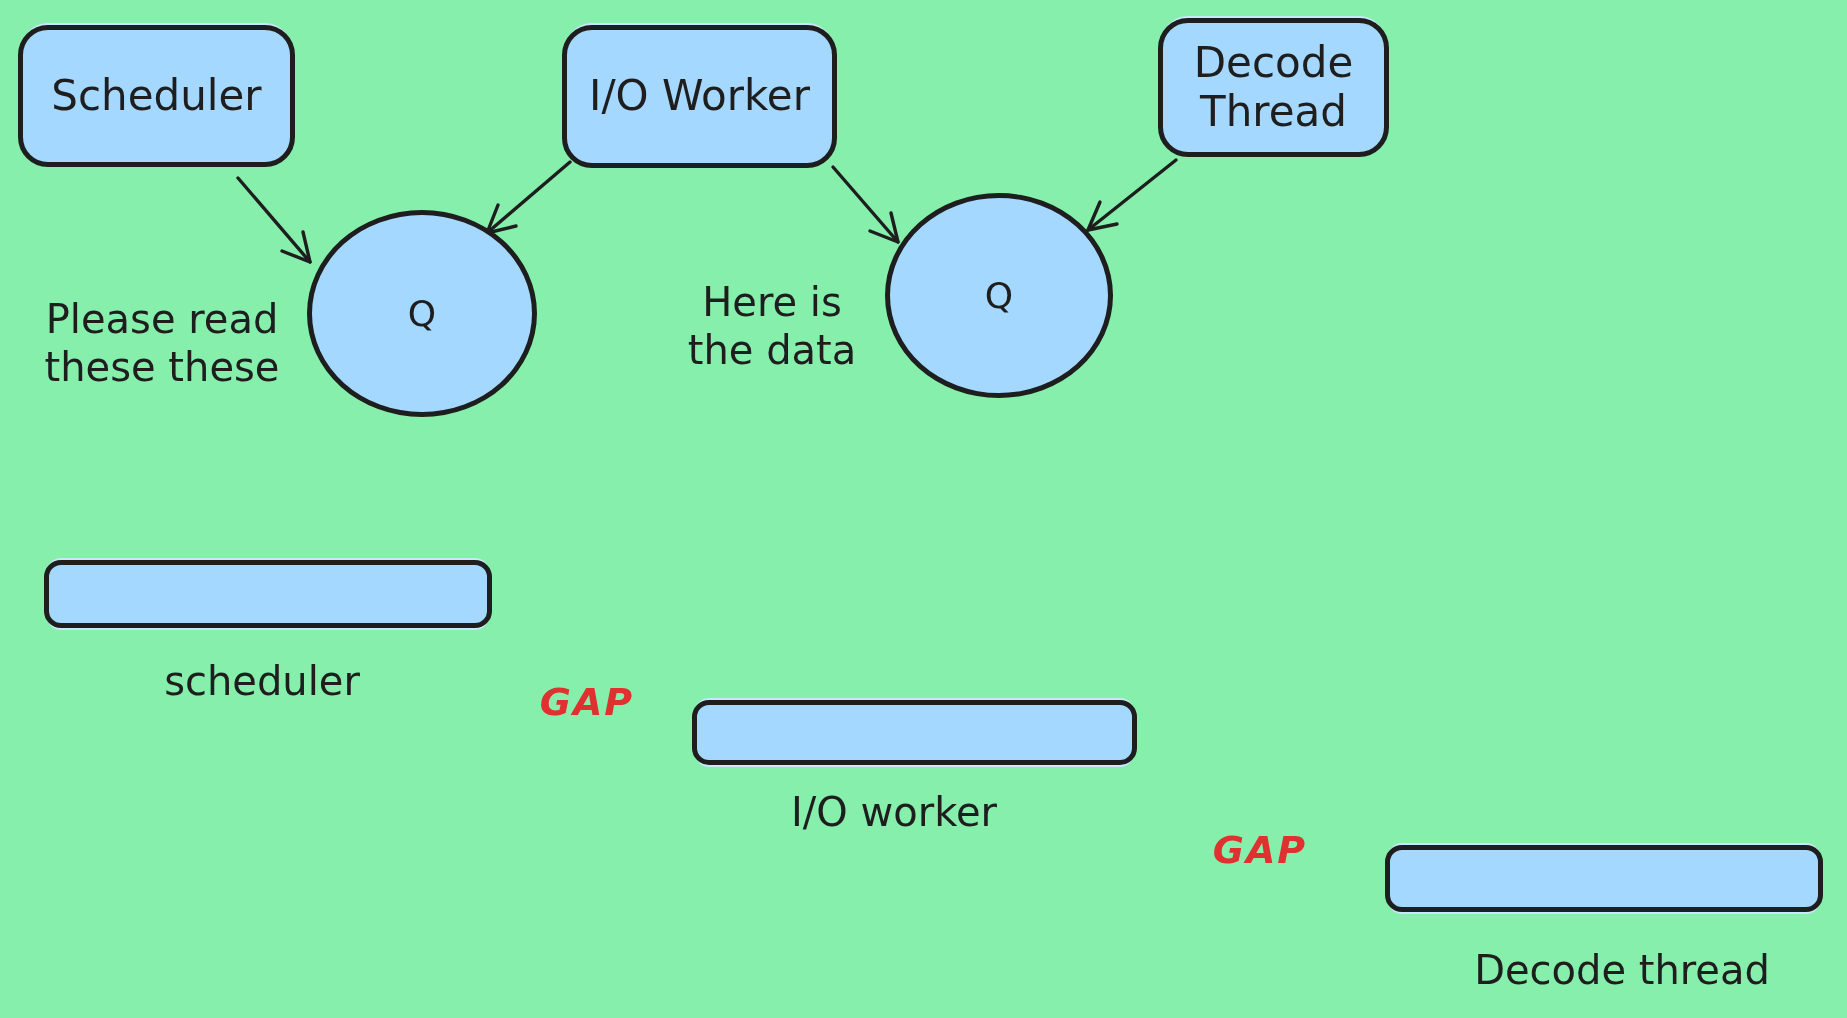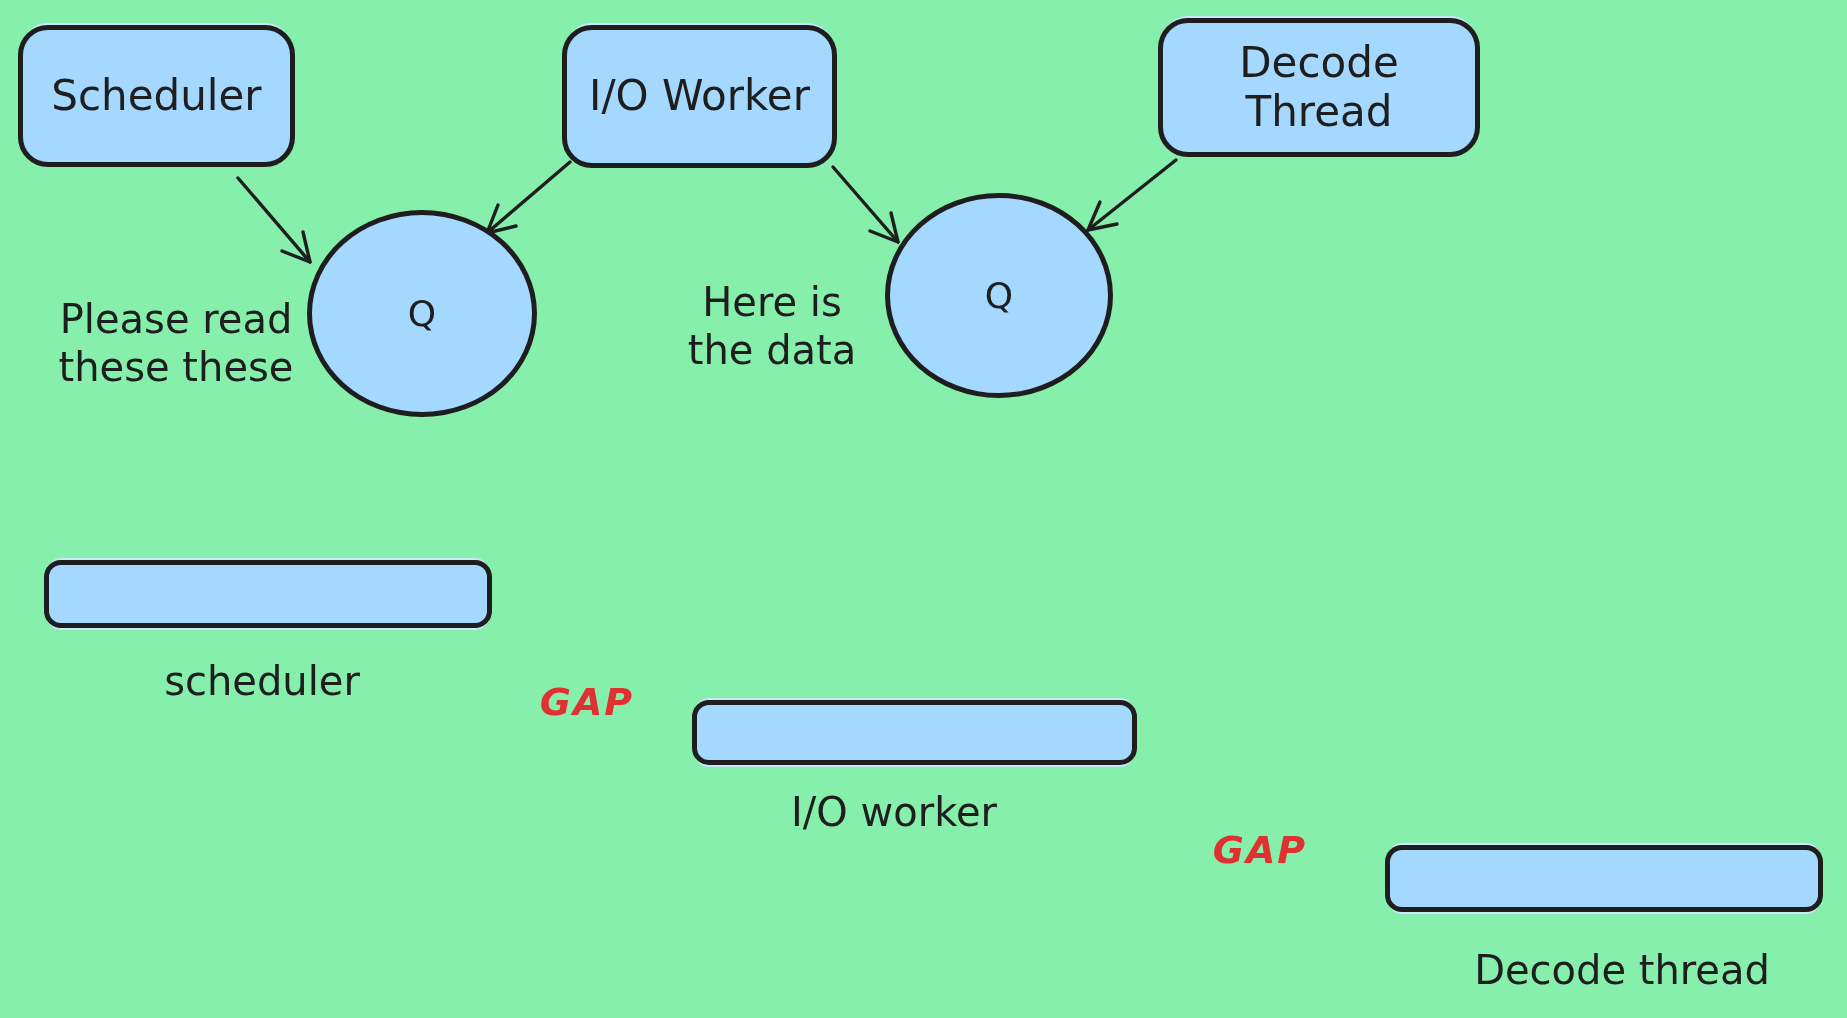--- a/index.html
+++ b/index.html
@@ -112,36 +112,36 @@
   </svg>
 
   <div class="node" style="left:18px; top:25px; width:277px; height:142px;">
     <span>Scheduler</span>
   </div>
 
   <div class="node" style="left:562px; top:25px; width:275px; height:143px;">
     <span>I/O Worker</span>
   </div>
 
-  <div class="node line-block" style="left:1158px; top:18px; width:322px; height:139px;">
+  <div class="node line-block" style="left:1158px; top:18px; width:231px; height:139px;">
     <div>
       <span>Decode</span>
       <span>Thread</span>
     </div>
   </div>
 
   <div class="queue" style="left:307px; top:210px; width:230px; height:207px;">
     <span>Q</span>
   </div>
 
   <div class="queue" style="left:885px; top:193px; width:228px; height:205px;">
     <span>Q</span>
   </div>
 
-  <div class="note line-block" style="left:16px; top:295px; width:320px;">
+  <div class="note line-block" style="left:2px; top:295px; width:320px;">
     <span>Please read</span>
     <span>these these</span>
   </div>
 
   <div class="note line-block" style="left:612px; top:278px; width:320px;">
     <span>Here is</span>
     <span>the data</span>
   </div>
 
   <div class="bar" style="left:44px; top:560px; width:448px; height:68px;"></div>

